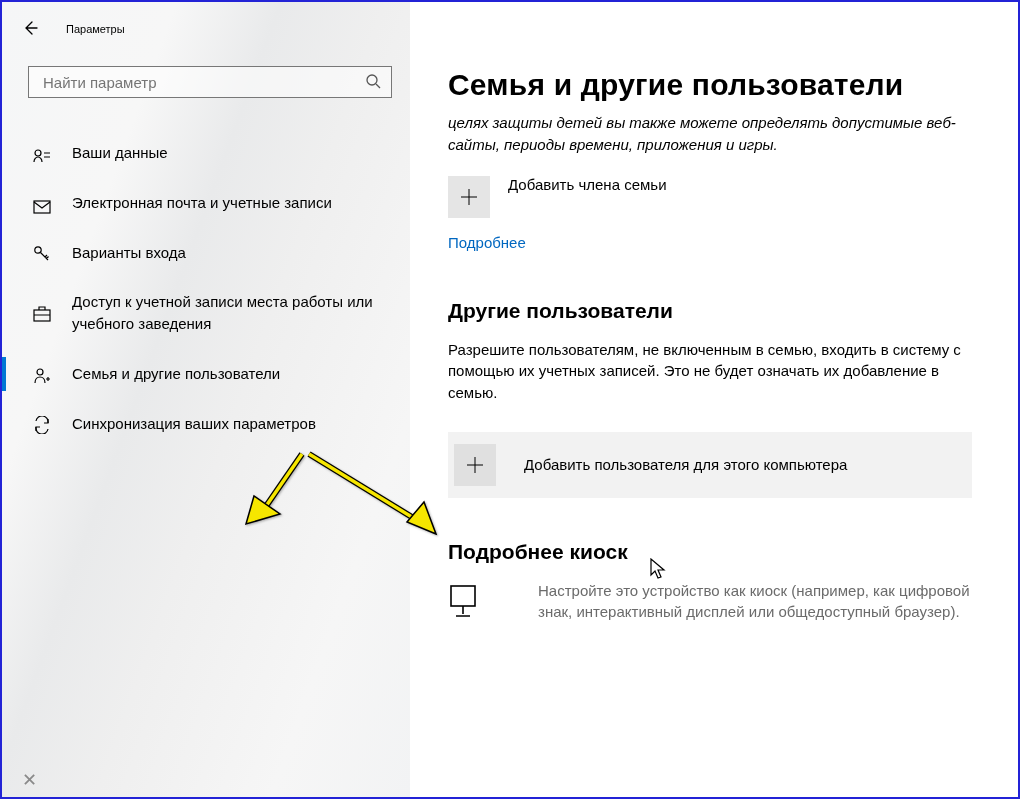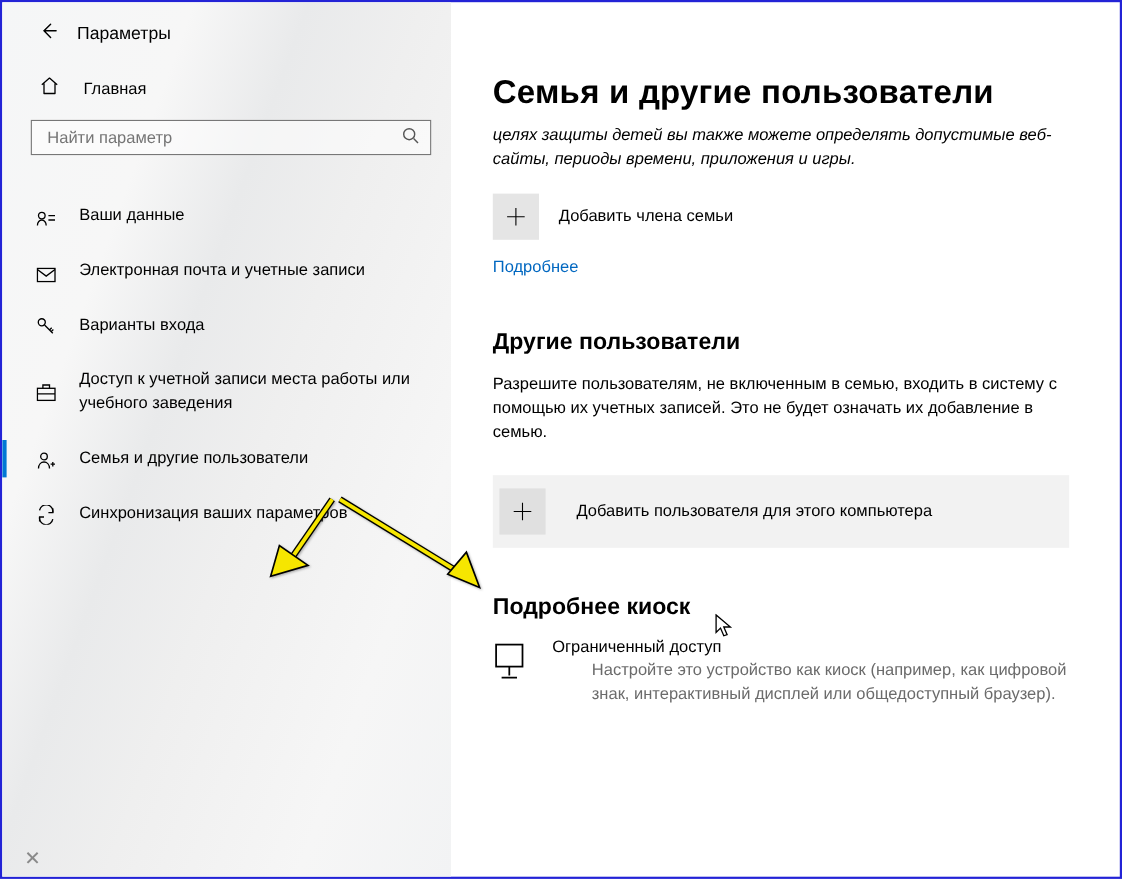--- a/index.html
+++ b/index.html
@@ -21,23 +21,23 @@
   .sidebar {
     width: 408px;
     height: 100%;
     background: linear-gradient(110deg, #f5f6f7 0%, #f7f7f7 25%, #e9eaeb 40%, #efefef 55%, #f6f6f6 80%, #f2f3f4 100%);
     padding-top: 18px;
     position: relative;
   }
   .titlebar {
     display: flex;
     align-items: center;
-    gap: 18px;
-    padding: 0 0 28px 34px;
-    font-size: 16px;
+    gap: 28px;
+    padding: 0 0 28px 20px;
+    font-size: 11px;
   }
   .home-row {
     display: flex;
     align-items: center;
     gap: 22px;
     padding: 0 0 18px 34px;
     font-size: 15px;
   }
   .search-wrap {
     margin: 0 18px 30px 26px;
@@ -98,21 +98,20 @@
   }
   .intro {
     font-size: 15px;
     line-height: 1.45;
     margin-bottom: 20px;
     color: #000;
     font-style: italic;
   }
   .add-row {
     display: flex;
-    align-items: center;
     gap: 18px;
     margin-bottom: 16px;
   }
   .plus-btn {
     width: 42px; height: 42px;
     background: #e5e5e5;
     display: flex;
     align-items: center;
     justify-content: center;
     cursor: pointer;
@@ -193,28 +192,20 @@
   <aside class="sidebar">
     <div class="titlebar">
       <span class="ico">
         <svg width="16" height="16" viewBox="0 0 16 16">
             <path d="M10 2 L4 8 L10 14 M4 8 H15" stroke="#000" stroke-width="1.3" fill="none" stroke-linecap="round"></path>
           </svg>
       </span>
       <span>Параметры</span>
     </div>
 
-    <div class="home-row">
-      <span class="ico">
-        <svg width="18" height="18" viewBox="0 0 18 18">
-            <path d="M2 8 L9 2 L16 8 M4 7 V16 H14 V7" stroke="#000" stroke-width="1.2" fill="none" stroke-linejoin="round"></path>
-          </svg>
-      </span>
-      <span>Главная</span>
-    </div>
 
     <div class="search-wrap">
       <div class="search">
         <input type="text" placeholder="Найти параметр" style="">
         <span>
           <svg width="16" height="16" viewBox="0 0 16 16">
               <circle cx="7" cy="7" r="5" stroke="#555" stroke-width="1.3" fill="none"></circle>
               <path d="M11 11 L15 15" stroke="#555" stroke-width="1.3"></path>
             </svg>
         </span>
@@ -312,21 +303,20 @@
     <h2>Подробнее киоск</h2>
 
     <div class="kiosk-row">
       <span class="ico">
         <svg width="30" height="34" viewBox="0 0 30 34">
             <rect x="3" y="2" width="24" height="20" stroke="#000" stroke-width="1.6" fill="none"></rect>
             <path d="M15 22v8 M8 32h14" stroke="#000" stroke-width="1.6"></path>
           </svg>
       </span>
       <div>
-        <div class="kiosk-title">Ограниченный доступ</div>
         <div class="kiosk-desc">Настройте это устройство как киоск (например, как цифровой знак, интерактивный дисплей или общедоступный браузер).</div>
       </div>
     </div>
   </main>
 </div>
 
 <svg class="arrows" width="1020" height="799">
   <defs>
     <filter id="sh" x="-20%" y="-20%" width="140%" height="140%">
       <feDropShadow dx="1" dy="1" stdDeviation="1" flood-opacity="0.3"></feDropShadow>

